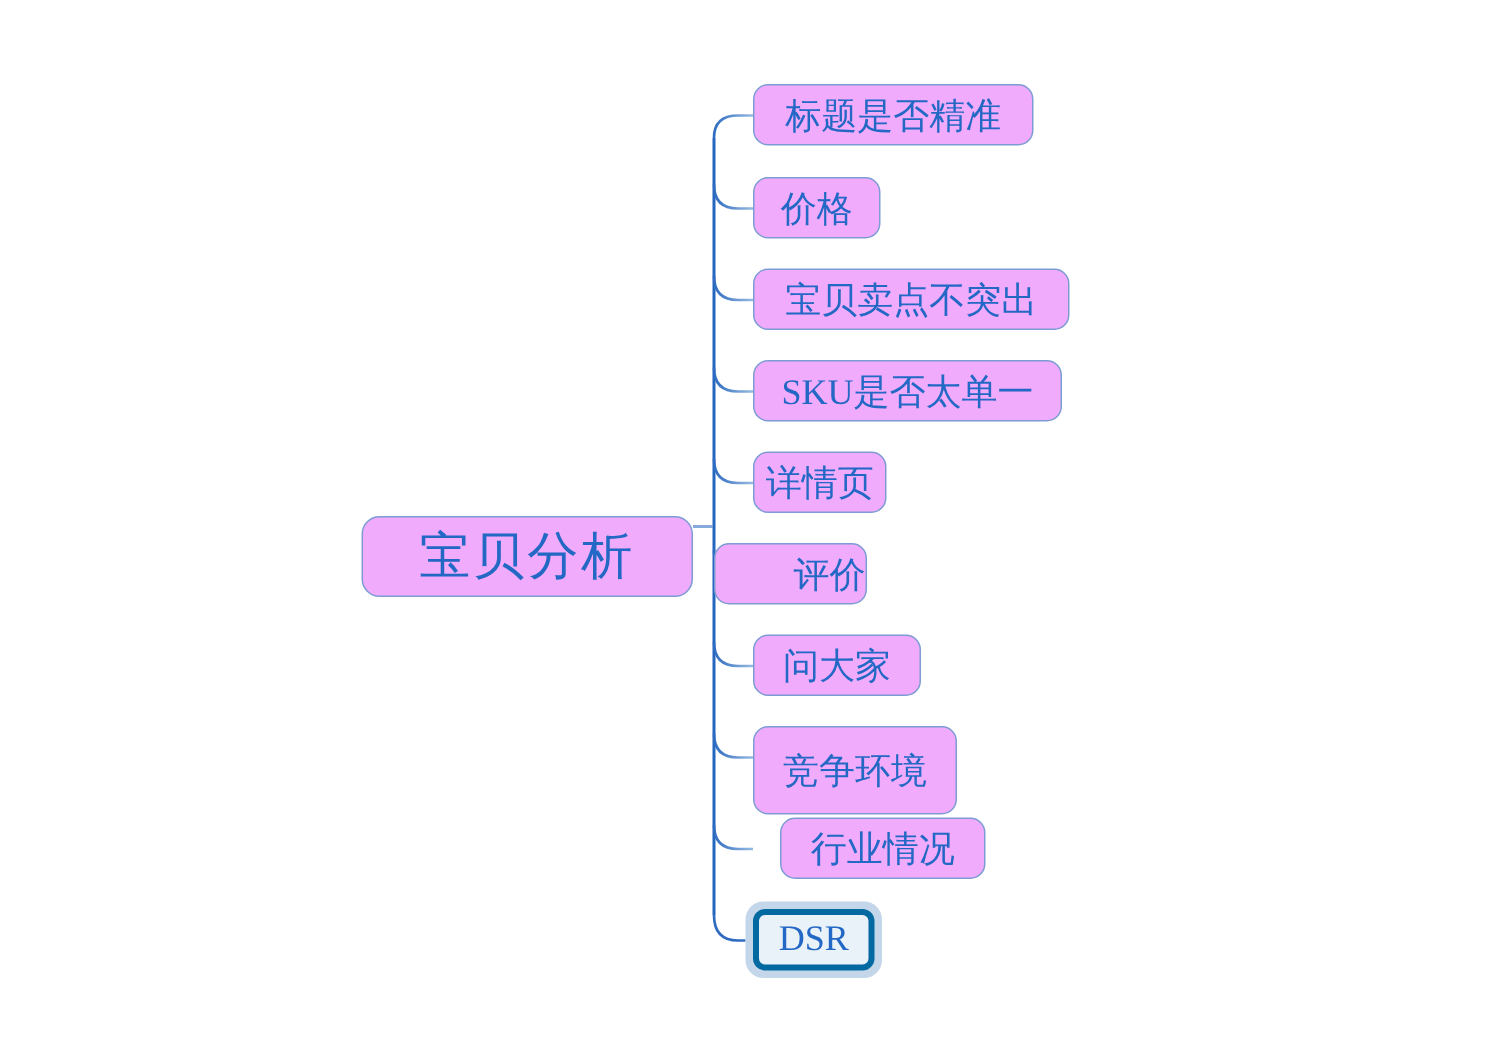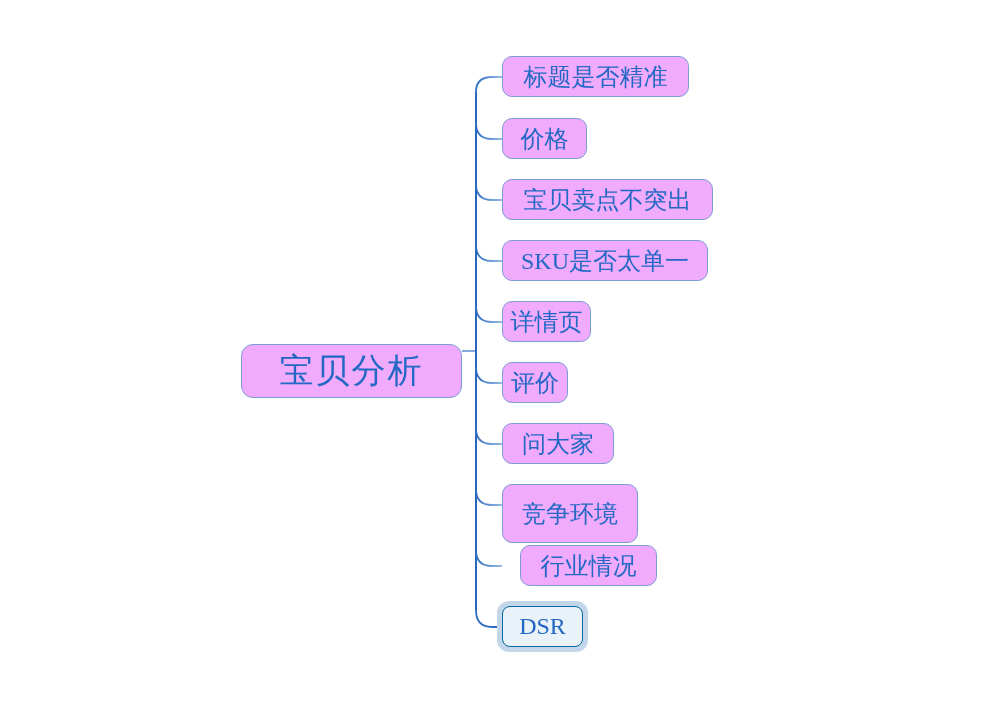--- a/index.html
+++ b/index.html
@@ -40,21 +40,21 @@
     position: absolute;
     box-sizing: border-box;
     background: #c4d6e9;
     border-radius: 12px;
     padding: 5px;
   }
   .topic.selected {
     position: relative;
     width: 100%;
     height: 100%;
-    border: 1px solid #0369a1;
+    border: 4px solid #0369a1;
     border-radius: 8px;
     background: #e9f1f9;
   }
 </style>
 </head>
 <body>
 
 <div class="canvas">
 
   <svg class="connector-svg" viewBox="0 0 995 703" xmlns="http://www.w3.org/2000/svg">
@@ -95,21 +95,21 @@
   </div>
 
   <div class="topic" style="left:502px; top:240px; width:206px; height:41px;">
     <span>SKU是否太单一</span>
   </div>
 
   <div class="topic" style="left:502px; top:301px; width:89px; height:41px;">
     <span>详情页</span>
   </div>
 
-  <div class="topic" style="left:502px; top:362px; width:66px; height:41px;">
+  <div class="topic" style="left:476px; top:362px; width:102px; height:41px;justify-content:flex-end;">
     <span>评价</span>
   </div>
 
   <div class="topic" style="left:502px; top:423px; width:112px; height:41px;font-family:Liberation Mono, monospace;">
     <span>问大家</span>
   </div>
 
   <div class="topic" style="left:502px; top:484px; width:136px; height:59px;">
     <span>竞争环境</span>
   </div>

